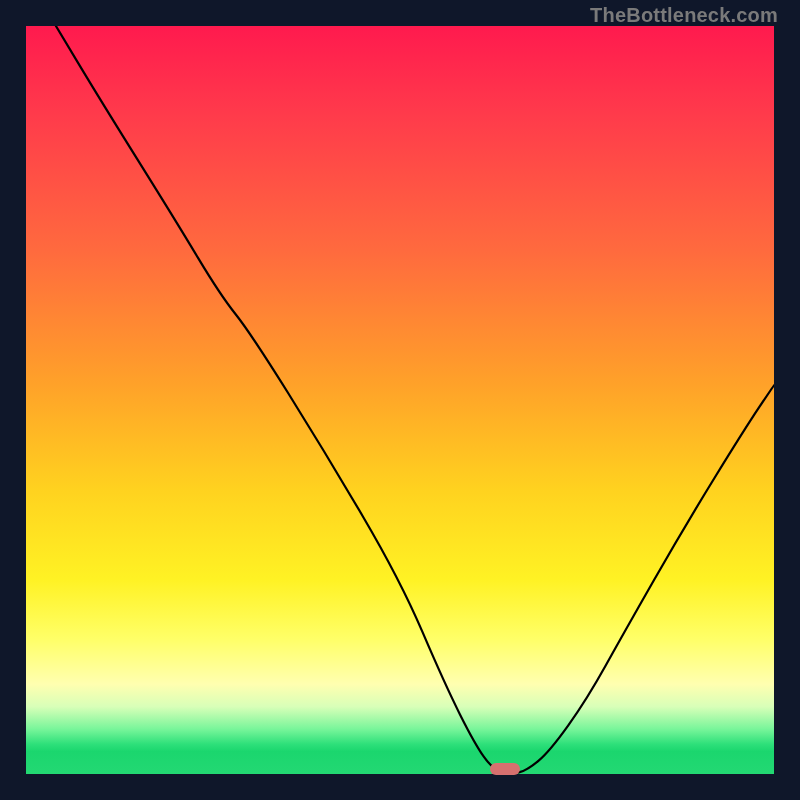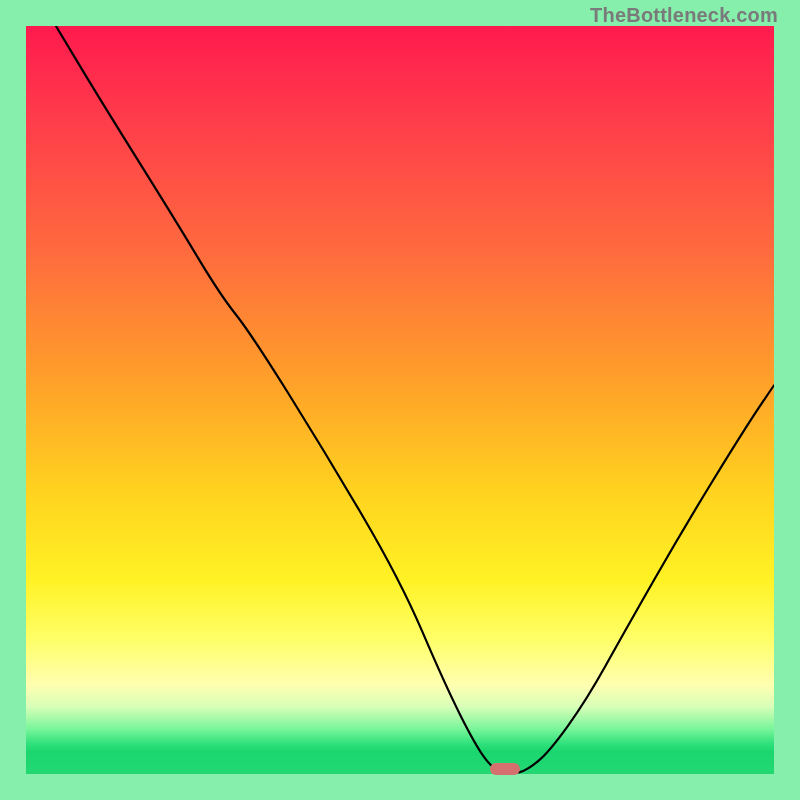--- a/index.html
+++ b/index.html
@@ -9,21 +9,21 @@
     height: 800px;
     background: #000;
     overflow: hidden;
   }
   .frame {
     position: absolute;
     left: 0;
     top: 0;
     width: 800px;
     height: 800px;
-    background: #86efac;
+    background: #0f172a;
   }
   .plot-area {
     position: absolute;
     left: 26px;
     top: 26px;
     width: 748px;
     height: 748px;
     
     background: linear-gradient(
       to bottom,

